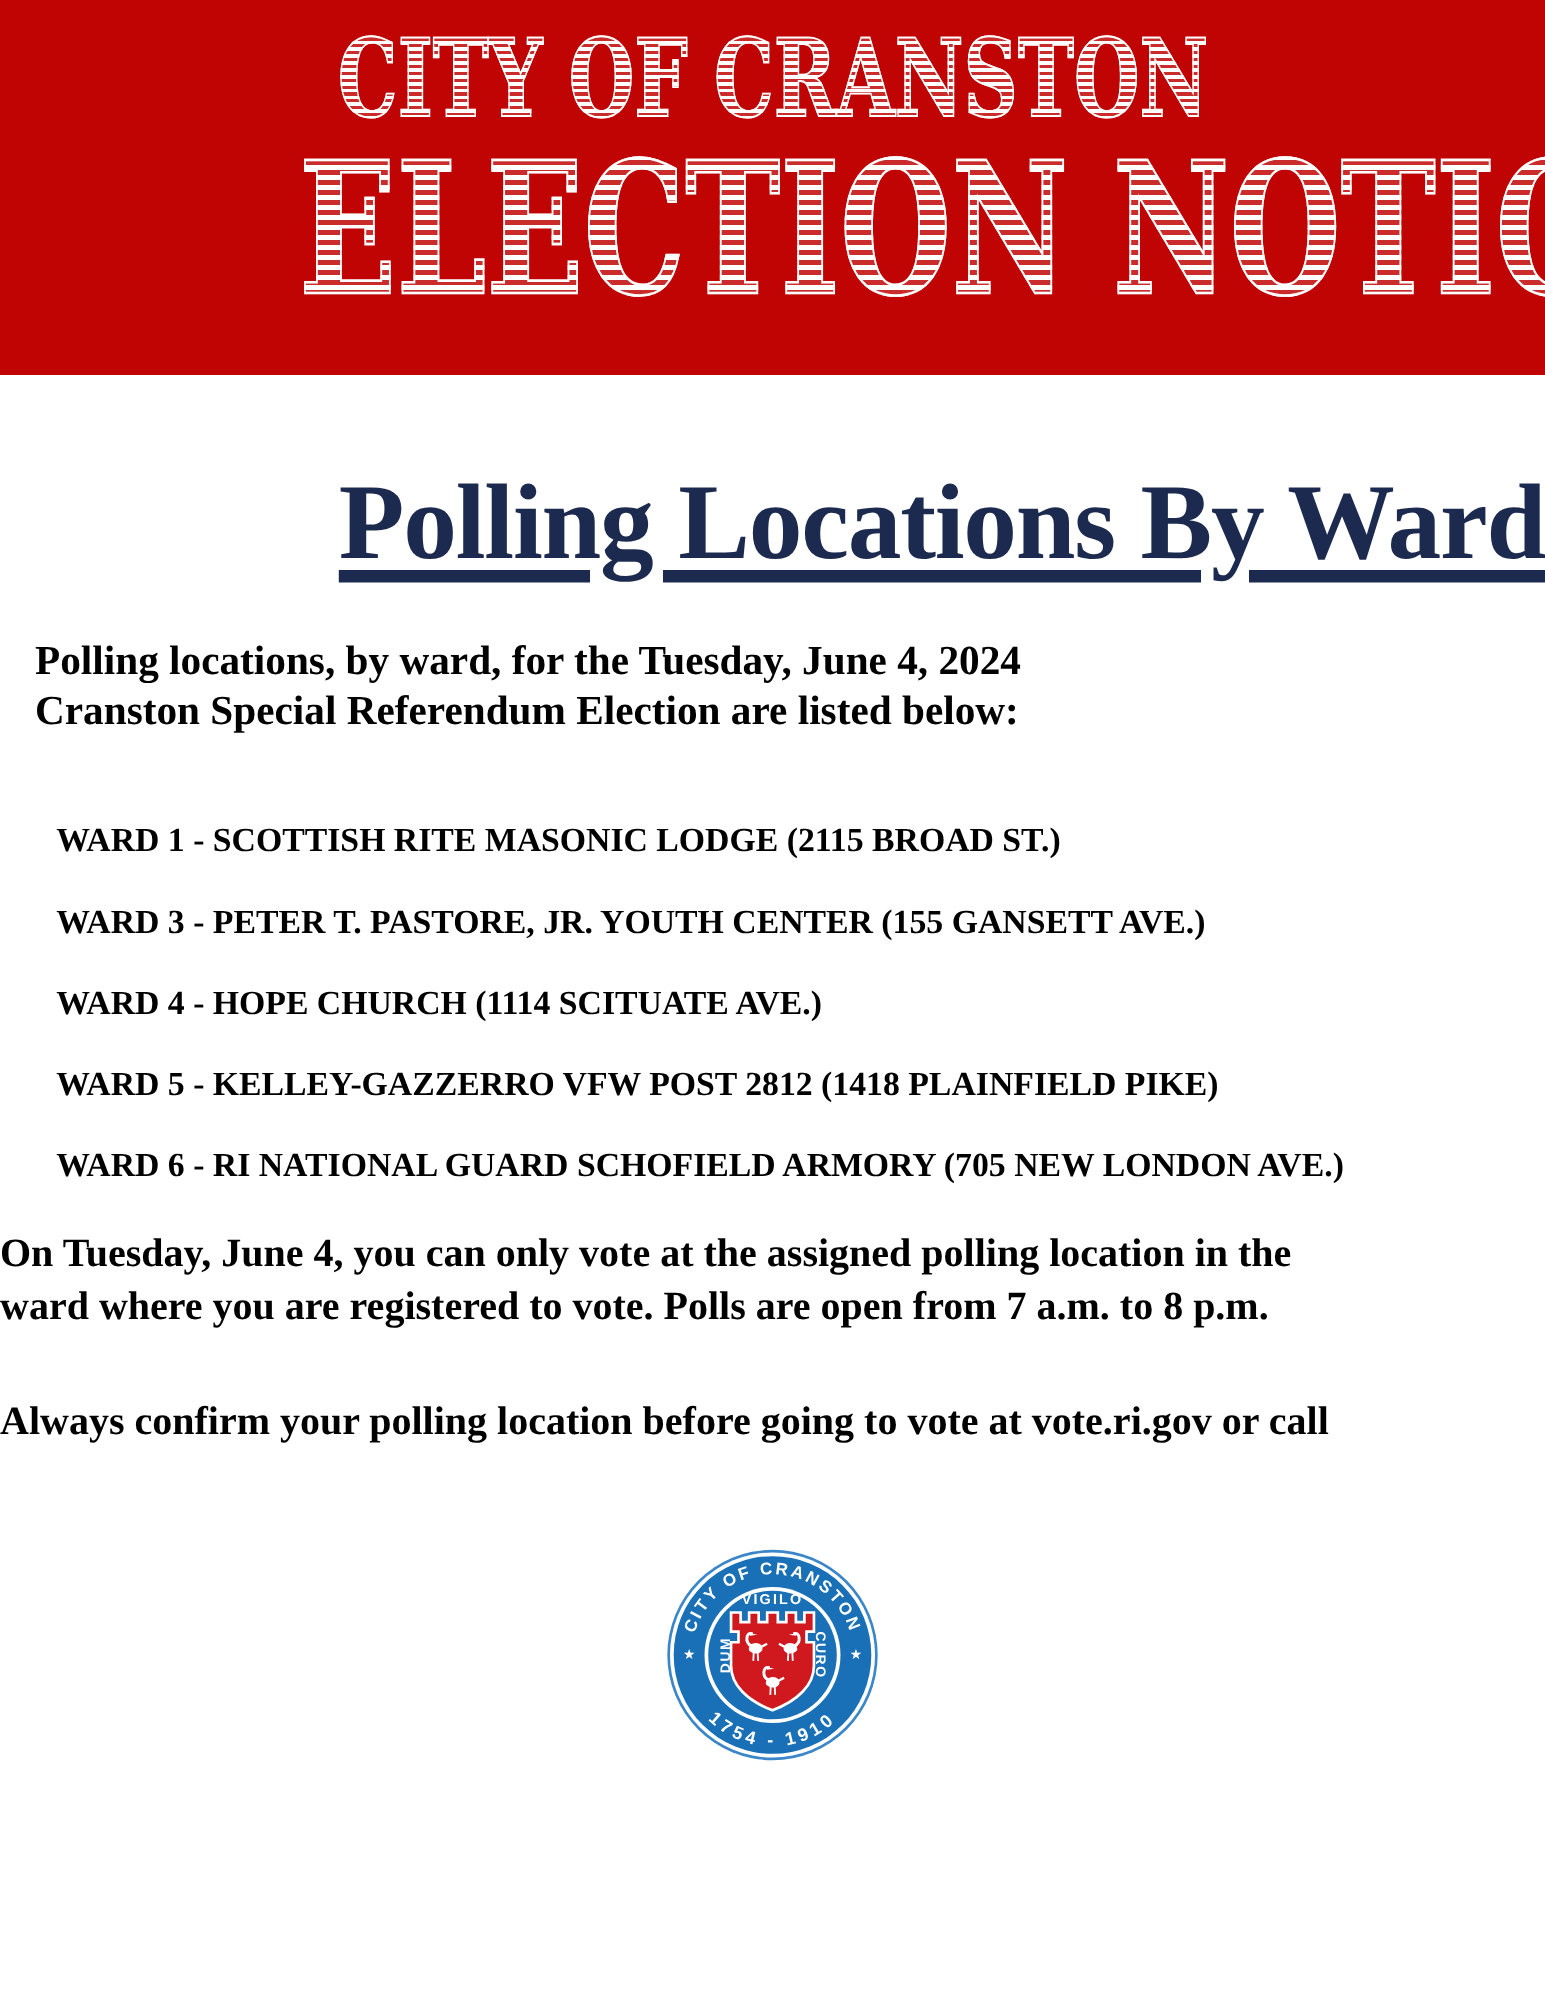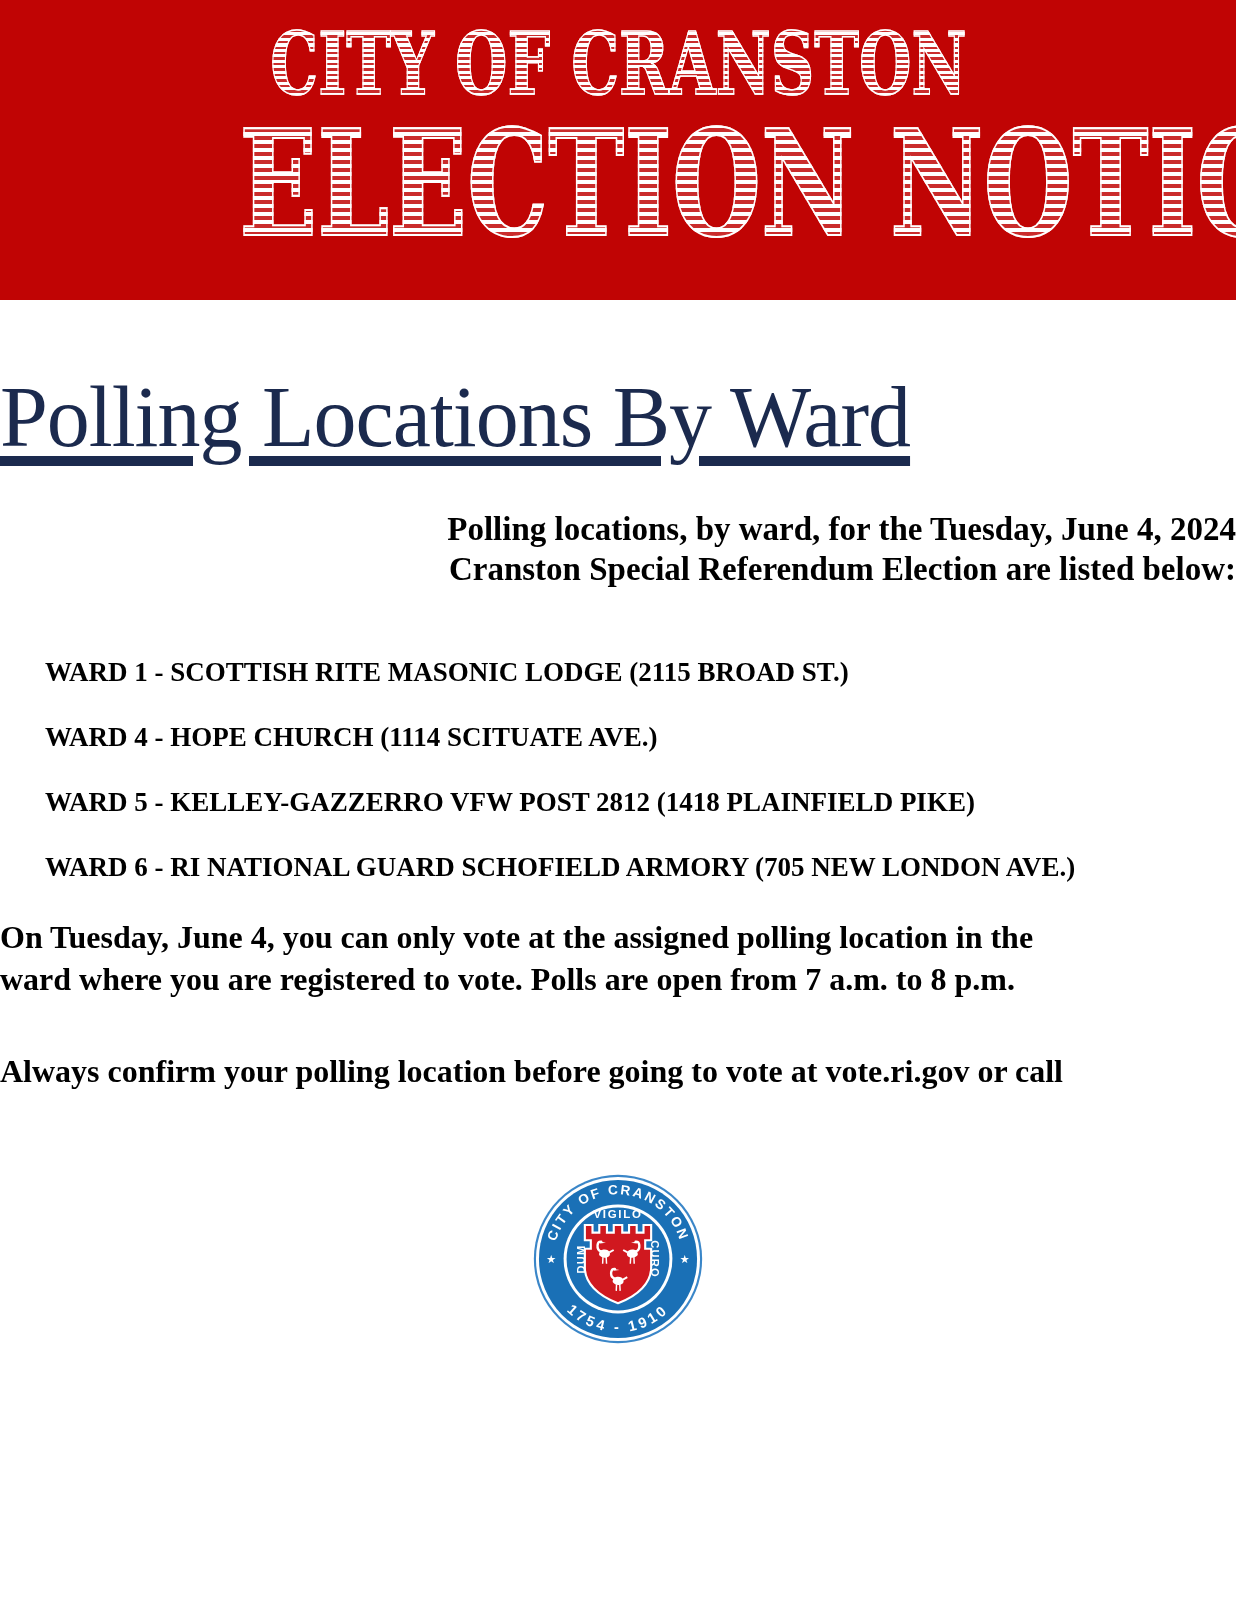--- a/index.html
+++ b/index.html
@@ -23,27 +23,27 @@
       color: transparent;
       -webkit-background-clip: text; background-clip: text;
       -webkit-text-stroke: 1.5px #ffffff;
     }
     .banner-line1 { background-image: repeating-linear-gradient(to bottom, #ffffff 0px, #ffffff 3px, rgba(255,255,255,0.16) 3px, rgba(255,255,255,0.16) 5.5px); }
     .banner-line2 { background-image: repeating-linear-gradient(to bottom, #ffffff 0px, #ffffff 4px, rgba(255,255,255,0.16) 4px, rgba(255,255,255,0.16) 8px); -webkit-text-stroke: 2px #ffffff; }
   }
 
   
   .page-title {
-    margin-top: 70px; text-align: left; color: #1b2a4e;
-    font-size: 86px; font-weight: normal; letter-spacing: -1px; line-height: 1.1;
+    margin-top: 70px; text-align: right; color: #1b2a4e;
+    font-size: 86px; font-weight: bold; letter-spacing: -1px; line-height: 1.1;
     text-decoration: underline; text-decoration-thickness: 10px; text-underline-offset: 10px;
   }
 
   
-  .intro { margin-top: 44px; text-align: right; font-weight: bold; font-size: 33px; line-height: 40px; color: #000000; padding-left: 28px; }
+  .intro { margin-top: 44px; text-align: left; font-weight: bold; font-size: 33px; line-height: 40px; color: #000000; padding-left: 28px; }
   .intro div { white-space: nowrap; }
 
   
   .wards { margin: 66px 0 0 45px; }
   .ward-line { font-weight: bold; font-size: 27px; line-height: 34px; margin-bottom: 31px; white-space: nowrap; color: #000000; }
 
   
   .notice { text-align: left; font-weight: bold; font-size: 32px; line-height: 42px; color: #000000; }
   .notice div { white-space: nowrap; }
   .notice-polls { margin-top: 32px; }
@@ -71,20 +71,21 @@
 
   <div class="page-title">Polling Locations By Ward</div>
 
   <div class="intro">
     <div>Polling locations, by ward, for the Tuesday, June 4, 2024</div>
     <div>Cranston Special Referendum Election are listed below:</div>
   </div>
 
   <div class="wards">
     <div class="ward-line">WARD 1 - SCOTTISH RITE MASONIC LODGE (2115 BROAD ST.)</div>
+    <div class="ward-line">WARD 3 - PETER T. PASTORE, JR. YOUTH CENTER (155 GANSETT AVE.)</div>
     <div class="ward-line">WARD 4 - HOPE CHURCH (1114 SCITUATE AVE.)</div>
     <div class="ward-line">WARD 5 - KELLEY-GAZZERRO VFW POST 2812 (1418 PLAINFIELD PIKE)</div>
     <div class="ward-line">WARD 6 - RI NATIONAL GUARD SCHOFIELD ARMORY (705 NEW LONDON AVE.)</div>
   </div>
 
   <div class="notice notice-polls">
     <div>On Tuesday, June 4, you can only vote at the assigned polling location in the</div>
     <div>ward where you are registered to vote. Polls are open from 7 a.m. to 8 p.m.</div>
   </div>
 

